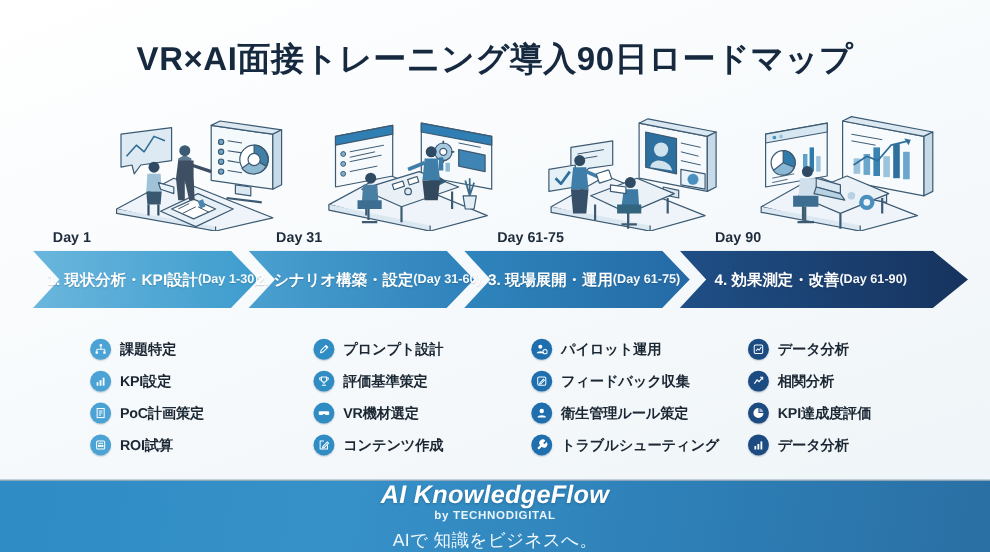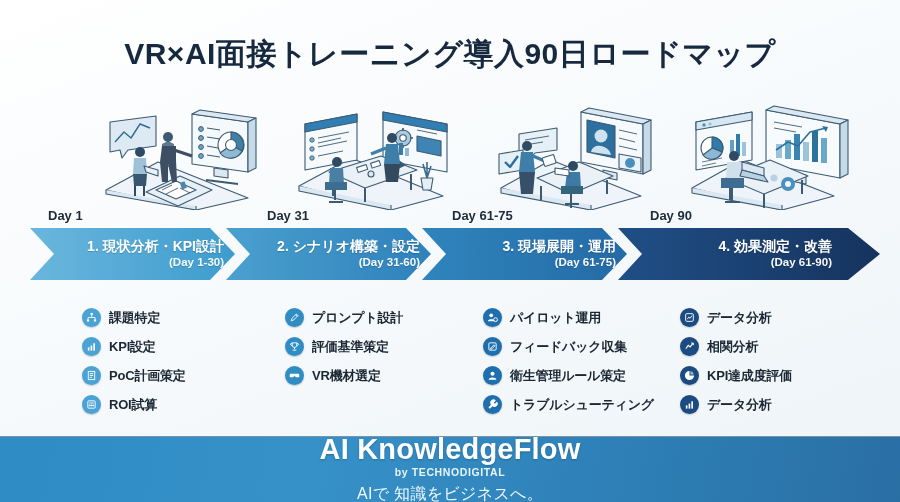--- a/index.html
+++ b/index.html
@@ -52,22 +52,22 @@
   .arrow-band {
     position: absolute;
     top: 228px; left: 30px;
     width: 850px; height: 52px;
   }
   .arrow-band svg { display: block; }
   .arrow-text {
     position: absolute;
     top: 228px; height: 52px;
     display: flex;
-    flex-direction: column;
-    align-items: flex-end;
+    flex-direction: row;
+    align-items: center;
     justify-content: center;
     color: #ffffff;
     text-shadow: 0 1px 1px rgba(0,0,0,0.18);
     pointer-events: none;
   }
   .arrow-title {
     font-size: 14px; font-weight: 700; white-space: nowrap; line-height: 1.15;
   }
   .arrow-sub {
     font-size: 11.5px; font-weight: 700; white-space: nowrap; line-height: 1.3;
@@ -112,23 +112,24 @@
     left: 0; bottom: 0;
     width: 900px; height: 66px;
     background: linear-gradient(100deg, #2f8cc4 0%, #3691c8 35%, #2d7fb6 70%, #2a6fa4 100%);
     border-top: 1px solid #7c93a6;
     display: flex;
     flex-direction: column;
     align-items: center;
     justify-content: center;
   }
   .footer-brand {
-    font-size: 29px; font-weight: 700; color: #ffffff;
+    font-size: 23px; font-weight: 700; color: #ffffff;
     letter-spacing: 0.2px; line-height: 1.1;
     text-shadow: 0 1px 2px rgba(0,40,70,0.3);
+    font-style: italic;
   }
   .footer-by {
     font-size: 10.5px; font-weight: 700; color: #eaf4fb;
     letter-spacing: 0.6px; margin-top: 1px;
   }
   .footer-rule {
     width: 232px; height: 1px;
     background: rgba(255,255,255,0.55);
     margin: 3px 0 3px 0;
   }
@@ -355,21 +356,21 @@
           <circle cx="110" cy="86" r="7" fill="#4a90bf" stroke="none"></circle>
           <circle cx="110" cy="86" r="3" fill="#eef4f9" stroke="none"></circle>
           <circle cx="96" cy="80" r="3.5" fill="#b9d2e3" stroke="none"></circle>
         </g>
       </svg>
     </div>
 
   </div>
 
   <div class="day-label" style="left:48px;">Day 1</div>
-  <div class="day-label" style="left:256px;padding-left:11px;">Day 31</div>
+  <div class="day-label" style="left:240px;padding-left:11px;">Day 31</div>
   <div class="day-label" style="left:452px;">Day 61-75</div>
   <div class="day-label" style="left:650px;">Day 90</div>
 
   <div class="arrow-band">
     <svg width="850" height="52" viewBox="0 0 850 52">
       <defs>
         <linearGradient id="g1" x1="0" y1="0" x2="1" y2="0">
           <stop offset="0%" stop-color="#6ab6dd"></stop>
             <stop offset="100%" stop-color="#3d9ccd"></stop>
         </linearGradient>
@@ -486,20 +487,29 @@
         <span class="bullet-label">評価基準策定</span>
       </div>
       <div class="bullet">
         <span class="badge" style="background:#2f8dc4">
           <svg width="11" height="11" viewBox="0 0 12 12" fill="#fff">
               <path d="M1.8 4.2 H10.2 A1 1 0 0 1 11.2 5.2 V7 A1 1 0 0 1 10.2 8 H7.8 L6 6.6 L4.2 8 H1.8 A1 1 0 0 1 0.8 7 V5.2 A1 1 0 0 1 1.8 4.2 Z"></path>
             </svg>
         </span>
         <span class="bullet-label">VR機材選定</span>
       </div>
+      <div class="bullet">
+        <span class="badge" style="background:#2f8dc4">
+          <svg width="11" height="11" viewBox="0 0 12 12" fill="none" stroke="#fff" stroke-width="1">
+              <path d="M9.5 6.2 V10 H2.2 V2.2 H6"></path>
+              <path d="M5 7.4 L9.4 3 L10.6 4.2 L6.2 8.6 L4.6 9 Z"></path>
+            </svg>
+        </span>
+        <span class="bullet-label">コンテンツ作成</span>
+      </div>
     </div>
 
     <div class="col" style="left:483px;">
       <div class="bullet">
         <span class="badge" style="background:#1f6fae">
           <svg width="11" height="11" viewBox="0 0 12 12" fill="#fff">
               <circle cx="4.6" cy="3.6" r="2"></circle>
               <path d="M1 10 C1 7.2 8.2 7.2 8.2 10 Z"></path>
               <circle cx="9.3" cy="8.4" r="2.1" fill="none" stroke="#fff" stroke-width="1"></circle>
             </svg>

